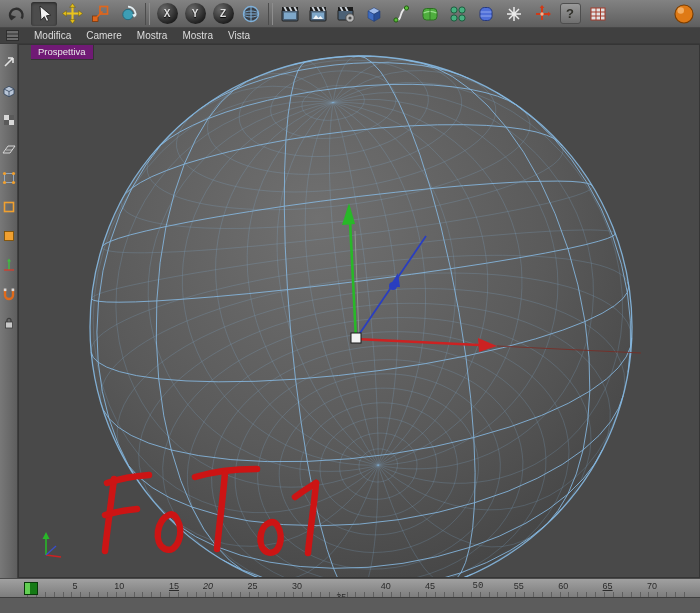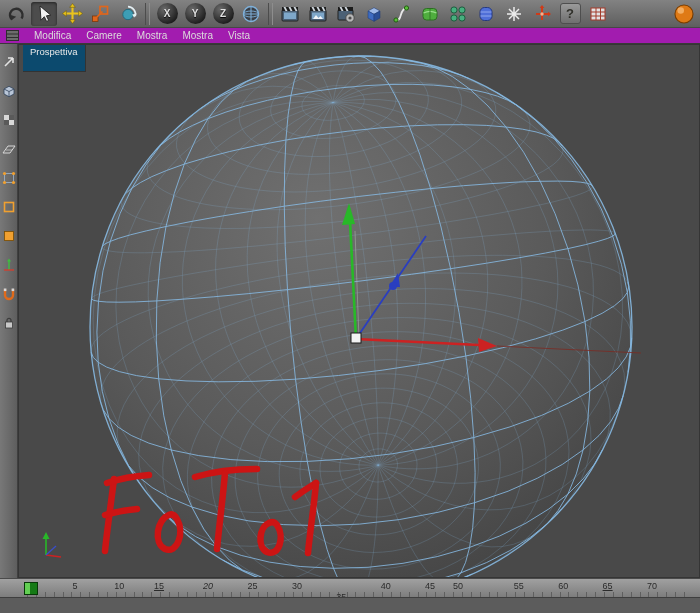--- a/index.html
+++ b/index.html
@@ -16,37 +16,37 @@
   .lockbtn{width:21px;height:21px;border-radius:50%;
     background:radial-gradient(circle at 35% 30%,#6a6a6a,#1d1d1d 75%);
     color:#e0e0e0;font-size:10px;font-weight:bold;display:flex;align-items:center;justify-content:center;
     text-shadow:0 1px 1px #000}
   .helpbtn{width:21px;height:21px;border-radius:3px;background:linear-gradient(#9a9a9a,#6f6f6f);
     color:#30302a;font-size:13px;font-weight:bold;display:flex;align-items:center;justify-content:center;
     border:1px solid #4e4e4e}
   .tspacer{flex:1 1 auto}
 
   
-  .menubar{position:absolute;top:28px;left:0;width:700px;height:16px;background:#a21caf;
+  .menubar{position:absolute;top:28px;left:0;width:700px;height:16px;background:#404040;
     border-bottom:1px solid #393939;display:flex;align-items:center;gap:15px;padding:0 6px}
   .menubar .menu-item{font-size:10px;color:#dcdcdc;cursor:default;line-height:16px}
   .menubar .mb-icon{width:13px;height:11px;flex:0 0 auto}
 
   
   .lefttools{position:absolute;top:44px;left:0;width:18px;height:534px;
     background:linear-gradient(90deg,#787878,#5e5e5e);
     border-right:1px solid #404040;display:flex;flex-direction:column;align-items:center;
     padding-top:10px;gap:14px}
   .ltool{width:15px;height:15px;display:flex;align-items:center;justify-content:center}
 
   
   .viewport{position:absolute;top:44px;left:18px;width:682px;height:534px;background:#494949;
     border:1px solid #353535;overflow:hidden}
-  .vplabel{position:absolute;top:0;left:4px;z-index:5;background:#0c4a6e;color:#e8e8e8;
-    font-size:9.5px;padding:1px 7px 14px;border-right:1px solid #333;border-bottom:1px solid #333}
+  .vplabel{position:absolute;top:0;left:12px;z-index:5;background:#701a75;color:#e8e8e8;
+    font-size:9.5px;padding:1px 7px 2px;border-right:1px solid #333;border-bottom:1px solid #333}
   .viewport svg{position:absolute;top:0;left:0}
 
   
   .ruler{position:absolute;top:578px;left:0;width:700px;height:19px;
     background:linear-gradient(#a0a0a0,#7d7d7d);border-top:1px solid #4a4a4a}
   .ruler .ticks{position:absolute;bottom:0;left:27px;width:660px;height:5px;
     background:repeating-linear-gradient(to right,#5f5f5f 0 1px,transparent 1px 8.877px)}
   .ruler .num{position:absolute;top:2px;transform:translateX(-50%);font-size:9px;color:#2b2b2b}
   .frame-marker{position:absolute;top:3px;left:24px;width:14px;height:13px;
     background:linear-gradient(90deg,#63d053 0 45%,#157a15 45%);border:1px solid #073907}
@@ -405,27 +405,27 @@
     </g>
   </svg>
 </div>
 
 <div class="ruler">
   <div class="ticks"></div>
   <div class="frame-marker"></div>
 
 <span class="num" style="left: 74.985px;">5</span>
     <span class="num" style="left: 119.37px;">10</span>
-    <span class="num" style="left: 159px; text-decoration: underline;">15</span>
+    <span class="num" style="left: 174px; text-decoration: underline;">15</span>
     <span class="num" style="left: 208.14px; font-style: italic;">20</span>
     <span class="num" style="left: 252.525px; text-align: right;">25</span>
     <span class="num" style="left: 296.91px;">30</span>
     <span class="num" style="left: 341.295px; margin-top: 11px;">35</span>
     <span class="num" style="left: 385.68px;">40</span>
     <span class="num" style="left: 430.065px;">45</span>
-    <span class="num" style="left: 458px;">50</span>
+    <span class="num" style="left: 478px; font-family: Liberation Mono, monospace;">50</span>
     <span class="num" style="left: 518.835px;">55</span>
     <span class="num" style="left: 563.22px;">60</span>
     <span class="num" style="left: 607.605px; text-decoration: underline;">65</span>
     <span class="num" style="left: 651.99px;">70</span>
   </div>
 
 <div class="bottombar"></div>
 
 </body></html>

